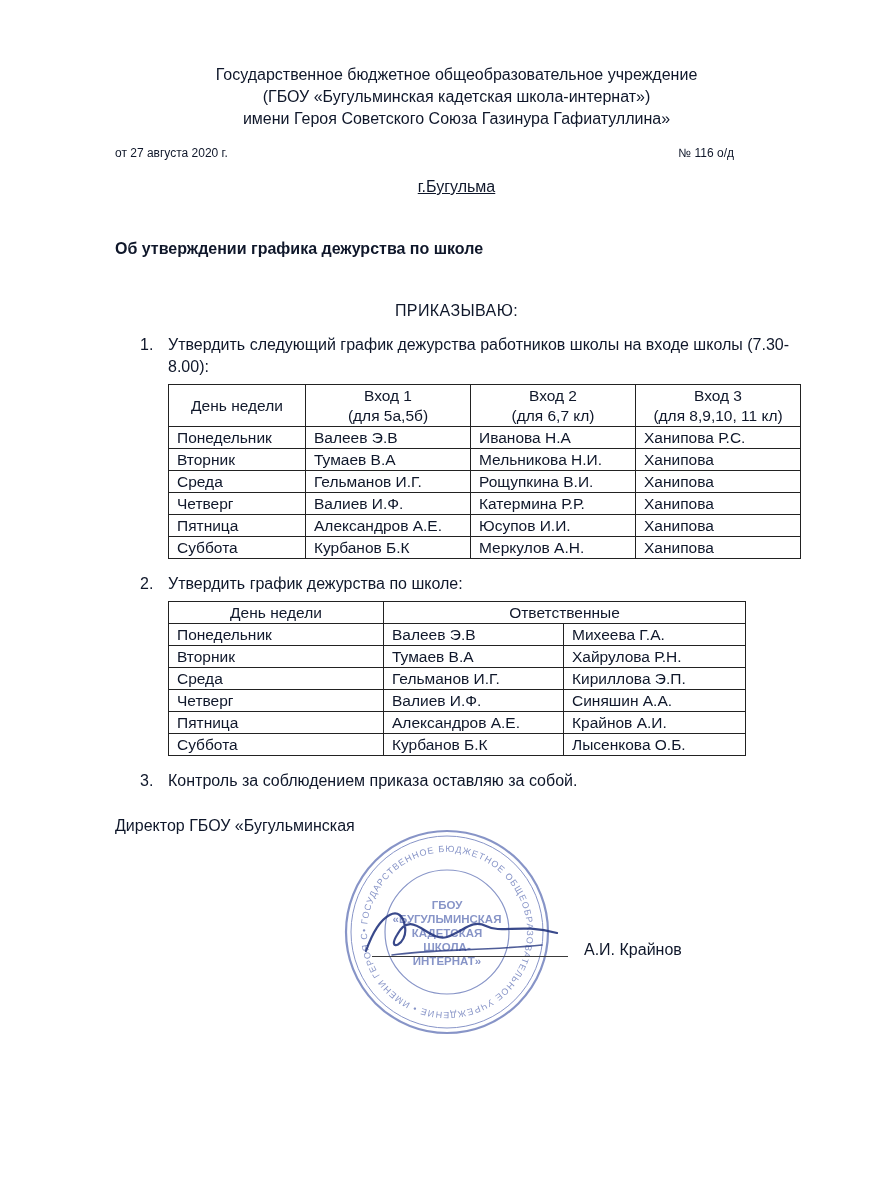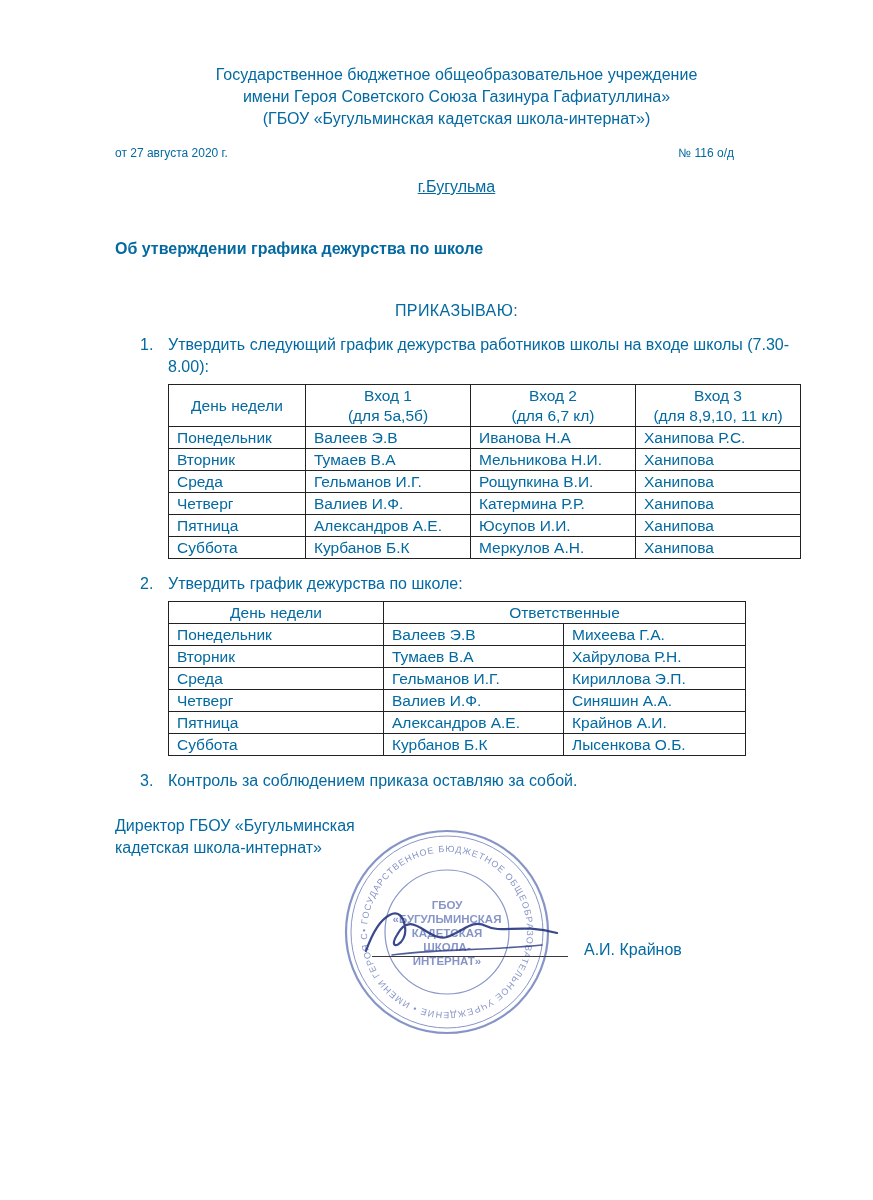--- a/index.html
+++ b/index.html
@@ -2,21 +2,21 @@
 <html><head>
 <meta charset="utf-8">
 <style>
   * { margin:0; padding:0; box-sizing:border-box; }
   html,body { background:#ffffff; }
   .page {
     position:relative;
     width:873px; height:1200px;
     background:#ffffff;
     font-family:"Liberation Sans", sans-serif;
-    color:#0369a1;
+    color:#0f172a;
     padding:64px 75px 8px 115px;
     overflow:hidden;
   }
   .org-header { text-align:center; font-size:16px; line-height:22px; }
   .doc-type { text-align:center; font-weight:bold; font-size:16.5px; margin-top:26px; letter-spacing:.4px; }
   .date-row { display:flex; justify-content:space-between; margin-top:16px; font-size:12px; padding-right:64px; }
   .city { text-align:center; margin-top:18px; font-size:16px;text-decoration:underline; }
   .subject { font-weight:bold; margin-top:44px; font-size:16px; }
   .order-word { text-align:center; margin-top:44px; font-size:16px; letter-spacing:.4px; }
   .item { display:flex; margin-top:14px; margin-left:25px; font-size:16px; line-height:22px; }
@@ -34,22 +34,22 @@
   .sig-line { position:absolute; left:372px; top:956px; width:196px; border-bottom:1.5px solid #3a3a3a; height:0; }
   .sig-name { position:absolute; left:584px; top:941px; font-size:16px; }
 </style>
 </head>
 <body>
 
 <div class="page">
 
   <div class="org-header">
     <div>Государственное бюджетное общеобразовательное учреждение</div>
+    <div>(ГБОУ «Бугульминская кадетская школа-интернат»)</div>
     <div>имени Героя Советского Союза Газинура  Гафиатуллина»</div>
-    <div>(ГБОУ «Бугульминская кадетская школа-интернат»)</div>
   </div>
 
 
   <div class="date-row">
     <span>от 27 августа 2020 г.</span>
     <span>№ 116 о/д</span>
   </div>
 
   <div class="city">г.Бугульма</div>
 
@@ -180,21 +180,20 @@
     </tbody>
   </table>
 
   <div class="item">
     <span class="item-num">3.</span>
     <span class="item-text">Контроль за соблюдением приказа оставляю за собой.</span>
   </div>
 
   <div class="director">
     <div>Директор ГБОУ «Бугульминская</div>
-    <div>кадетская школа-интернат»</div>
   </div>
 
   <svg class="stamp" viewBox="0 0 210 210">
     <g fill="none" stroke="#6677b8">
       <circle cx="105" cy="105" r="101" stroke-width="2.2"></circle>
       <circle cx="105" cy="105" r="96" stroke-width="1"></circle>
       <circle cx="105" cy="105" r="62" stroke-width="1.2"></circle>
     </g>
     <defs>
       <path id="stampRing" d="M 105,105 m -80,0 a 80,80 0 1,1 160,0 a 80,80 0 1,1 -160,0"></path>

